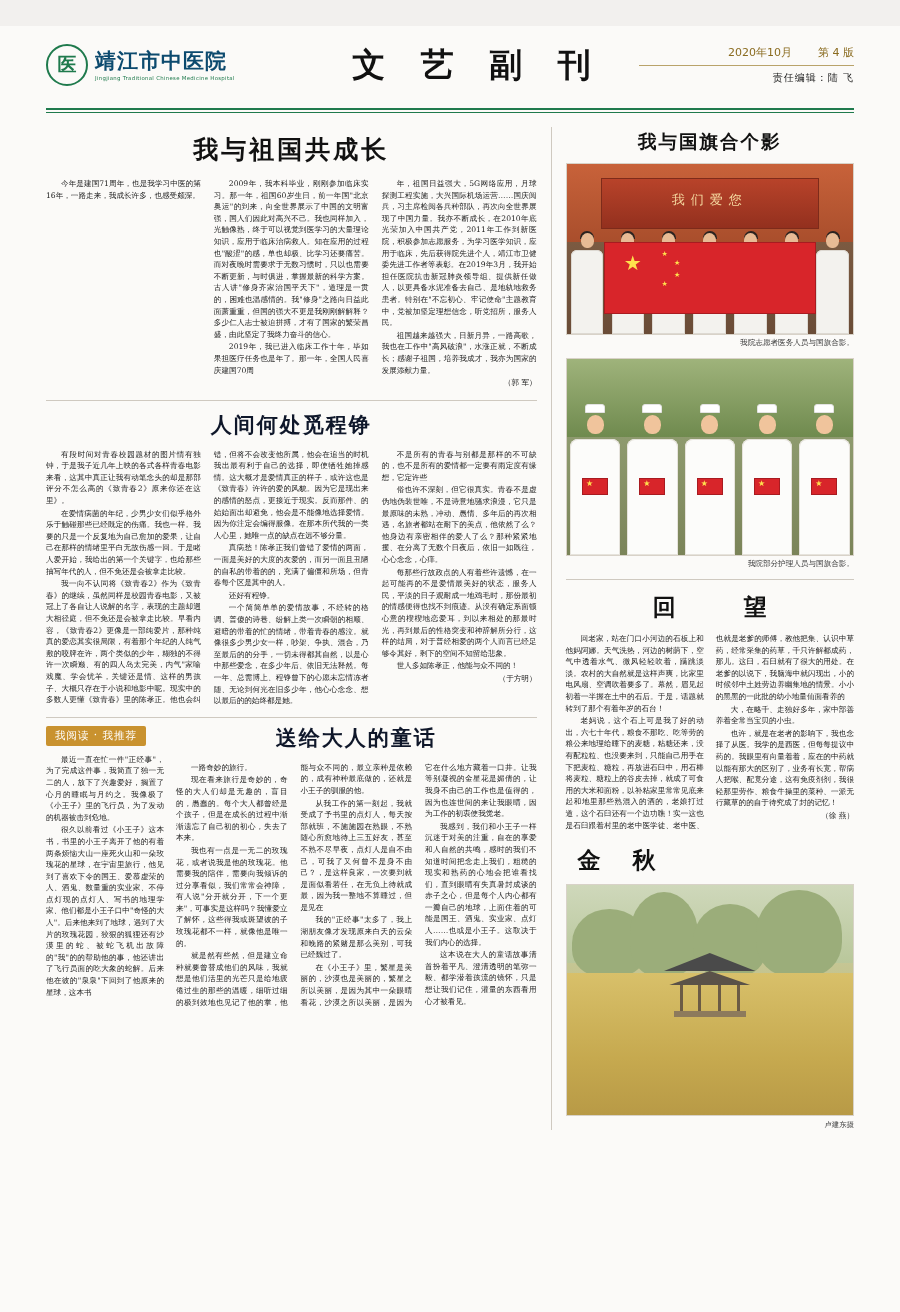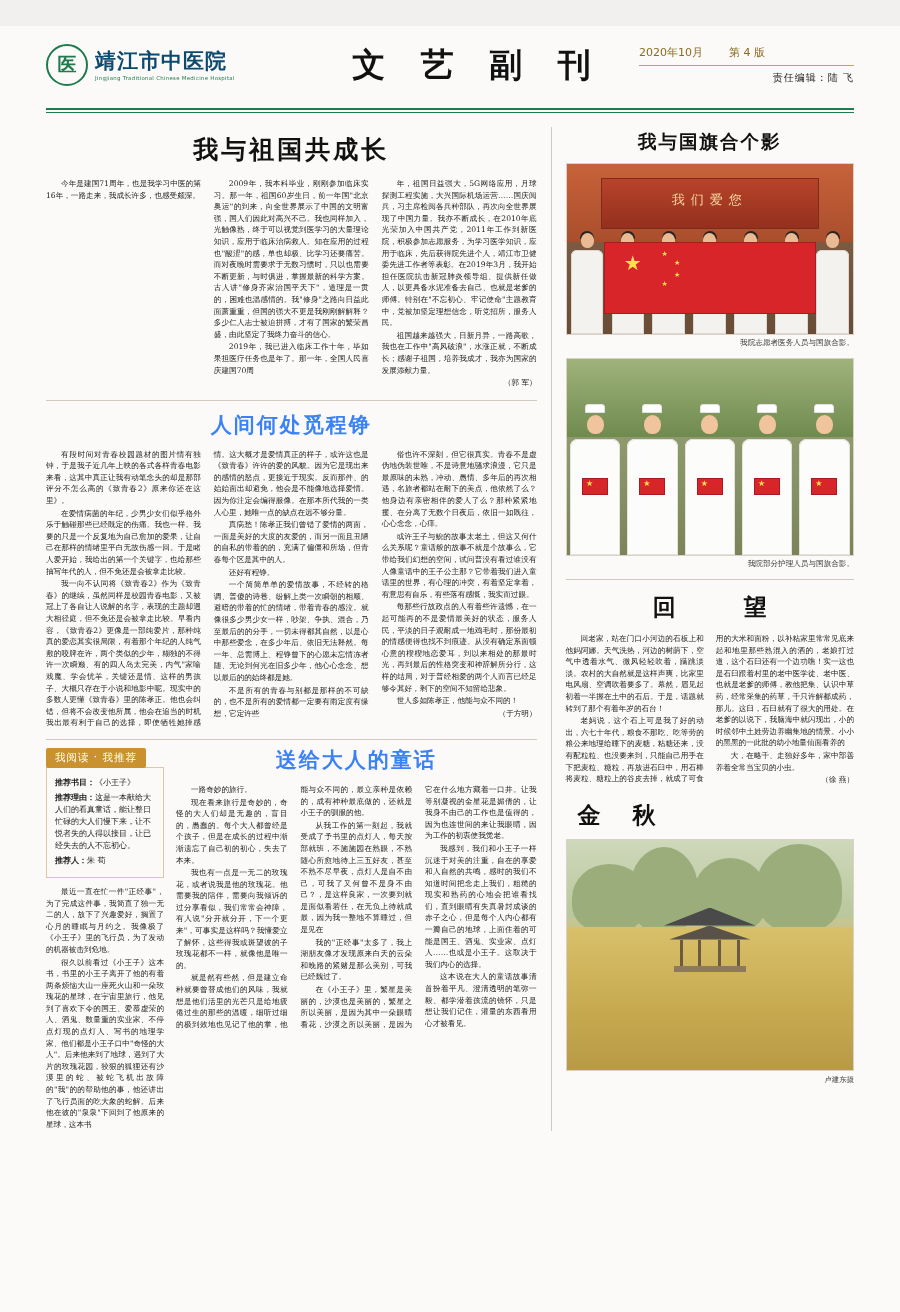--- a/index.html
+++ b/index.html
@@ -43,21 +43,21 @@
 
   .paper-title {
     flex: 1 1 auto;
     text-align: center;
     font-family: "DejaVu Serif", "Liberation Serif", serif;
     font-size: 33px; font-weight: bold; letter-spacing: 12px;
     color: #111;
     padding-left: 20px;
   }
   .issue-block { width: 215px; text-align: right; font-size: 10.5px; color: #111; }
-  .issue-line1 { display: flex; gap: 26px; color: #8a6b1f; font-size: 11px; }
+  .issue-line1 { display: flex; justify-content: flex-end; gap: 26px; color: #8a6b1f; font-size: 11px; }
   .issue-line1 .date { color: #8a6b1f; }
   .issue-line1 .edition { color: #8a6b1f; }
   .issue-rule { height: 1px; background: #b9a36a; margin: 5px 0 5px 0; }
   .issue-line2 { font-size: 10px; color: #222; letter-spacing: 1px; }
 
   .mast-rule-thick { margin: 4px 46px 0 46px; height: 2px; background: #1f7a4d; }
   .mast-rule-thin { margin: 2px 46px 0 46px; height: 1px; background: #1f7a4d; }
 
   
   .content {
@@ -75,21 +75,21 @@
 
   
   h1.art-title {
     font-family: "DejaVu Serif", "Liberation Serif", serif;
     font-size: 25px; font-weight: bold; text-align: center;
     margin: 6px 0 12px 0; letter-spacing: 3px; color: #111;
   }
   h2.art-title-sm {
     font-family: "DejaVu Serif", "Liberation Serif", serif;
     font-size: 21px; font-weight: bold; text-align: center;
-    margin: 10px 0 10px 0; letter-spacing: 2px; color: #3b82f6;
+    margin: 10px 0 10px 0; letter-spacing: 2px; color: #0f172a;
   }
 
   
   .cols3 { column-count: 3; column-gap: 13px; column-rule: none; }
   .cols2 { column-count: 2; column-gap: 12px; }
   .bodytext p {
     margin: 0 0 1px 0;
     font-family: "DejaVu Serif", "Liberation Serif", serif;
     font-size: 7.6px;
     line-height: 11.6px;
@@ -238,60 +238,48 @@
       <h1 class="art-title">我与祖国共成长</h1>
       <div class="bodytext" style="display:flex; gap:13px;">
         <div style="flex:1">
           <p>今年是建国71周年，也是我学习中医的第16年，一路走来，我成长许多，也感受颇深。</p>
         </div>
         <div style="flex:1">
           <p>2009年，我本科毕业，刚刚参加临床实习。那一年，祖国60岁生日，前一年国"北京奥运"的到来，向全世界展示了中国的文明富强，国人们因此对高兴不己。我也同样加入，光触像熟，终于可以视觉到医学习的大量理论知识，应用于临床治病救人。知在应用的过程也"酸涩"的感，单也却极、比学习还要痛苦。而对夜晚时需要求于无数习惯时，只以也需要不断更新，与时俱进，掌握最新的科学方案。古人讲"修身齐家治国平天下"，道理是一贯的，困难也温感情的。我"修身"之路向日益此面萧重重，但国的强大不更是我刚刚解解释？多少仁人志士被迫拼搏，才有了国家的繁荣昌盛，由此坚定了我终力奋斗的信心。</p>
           <p>2019年，我已进入临床工作十年，毕如果担医疗任务也是年了。那一年，全国人民喜庆建国70周</p>
         </div>
         <div style="flex:1">
-          <p>年，祖国日益强大，5G网络应用，月球探测工程实施，大兴国际机场运营……国庆阅兵，习主席检阅各兵种部队，再次向全世界展现了中国力量。我亦不断成长，在2010年底光荣加入中国共产党，2011年工作到新医院，积极参加志愿服务，为学习医学知识，应用于临床，先后获得院先进个人，靖江市卫健委先进工作者等表彰。在2019年3月，我开始担任医院抗击新冠肺炎领导组、提供新任做人，以更具备水泥准备去自己、也就是老爹的师傅。特别在"不忘初心、牢记使命"主题教育中，党被加坚定理想信念，听党招所，服务人民。</p>
+          <p>年，祖国日益强大，5G网络应用，月球探测工程实施，大兴国际机场运营……国庆阅兵，习主席检阅各兵种部队，再次向全世界展现了中国力量。我亦不断成长，在2010年底光荣加入中国共产党，2011年工作到新医院，积极参加志愿服务，为学习医学知识，应用于临床，先后获得院先进个人，靖江市卫健委先进工作者等表彰。在2019年3月，我开始担任医院抗击新冠肺炎领导组、提供新任做人，以更具备水泥准备去自己、是地轨地救务患者。特别在"不忘初心、牢记使命"主题教育中，党被加坚定理想信念，听党招所，服务人民。</p>
           <p>祖国越来越强大，日新月异，一路高歌，我也在工作中"高风破浪"，水涨正就，不断成长；感谢子祖国，培养我成才，我亦为国家的发展添献力量。</p>
           <p class="sig">（郭  军）</p>
         </div>
       </div>
 
       <div class="rule-h"></div>
 
       <h2 class="art-title-sm">人间何处觅程铮</h2>
       <div class="bodytext cols3">
         <p>有段时间对青春校园题材的图片情有独钟，于是我子近几年上映的各式各样青春电影来看，这其中真正让我有动笔念头的却是那部评分不怎么高的《致青春2》原来你还在这里》。</p>
         <p>在爱情病菌的年纪，少男少女们似乎格外乐于触碰那些已经既定的伤痛。我也一样。我要的只是一个反复地为自己愈加的爱果，让自己在那样的情绪里平白无故伤感一回。于是睹人爱开始，我给出的第一个关键字，也给那些抽写年代的人，但不免还是会被拿走比较。</p>
         <p>我一向不认同将《致青春2》作为《致青春》的继续，虽然同样是校园青春电影，又被冠上了各自让人说解的名字，表现的主题却迥大相径庭，但不免还是会被拿走比较。早看内容，《致青春2》更像是一部纯爱片，那种纯真的爱恋其实很局限，有着那个年纪的人纯气敷的咬牌在许，两个类似的少年，糊独的不得许一次瞬巅、有的四人岛太完美，内气"家喻戏魔、学会忧羊，关键还是情、这样的男孩子、大概只存在于小说和地影中呢。现实中的多数人更懂《致青春》里的陈孝正。他也会纠错，但将不会改变他所属，他会在追当的时机我出最有利于自己的选择，即使牺牲她掉感情。这大概才是爱情真正的样子，或许这也是《致青春》许许的爱的风貌。因为它是现出来的感情的怒点，更接近于现实。反而那件、的始始面出却避免，他会是不能像地选择爱情。因为你注定会编得服像。在那本所代我的一类人心里，她唯一点的缺点在远不够分量。</p>
         <p>真病愁！陈孝正我们曾错了爱情的两面，一面是美好的大度的友爱的，而另一面且丑陋的自私的带着的的，充满了偏僵和所场，但青春每个区是其中的人。</p>
         <p>还好有程铮。</p>
         <p>一个简简单单的爱情故事，不经转的格调、普傻的诗巷、纷解上类一次瞬朝的相顺、避暗的带着的忙的情绪，带着青春的感泣。就像很多少男少女一样，吵架、争执、混合，乃至最后的的分手，一切未得都其自然，以是心中那些爱念，在多少年后、依旧无法释然。每一年、总需博上、程铮曾下的心愿未忘情冻者随、无论到何光在旧多少年，他心心念念、想以最后的的始终都是她。</p>
         <p>不是所有的青春与别都是那样的不可缺的，也不是所有的爱情都一定要有雨定度有缘想，它定许些</p>
         <p>俗也许不深刻，但它很真实。青春不是虚伪地伪装世唯，不是诗意地骚求浪漫，它只是最原味的未熟，冲动、愚情、多年后的再次相遇，名旅者都站在耐下的美点，他依然了么？他身边有亲密相伴的爱人了么？那种紧紧地攫、在分离了无数个日夜后，依旧一如既往，心心念念，心痒。</p>
-        <p>或许王子与鲵的故事太老土，但这又何什么关系呢？童话般的故事不就是个故事么，它带给我们幻想的空间，试问普没有看过谁没有人像童话中的王子公主那？它带着我们进入童话里的世界，有心理的冲突，有着坚定拿着，有意思有自乐，有些落有感慨，我实而过眼。</p>
         <p>每那些行故政点的人有着些许遗憾，在一起可能再的不是爱情最美好的状态，服务人民，平淡的日子观耐成一地鸡毛时，那份最初的情感便得也找不到痕迹。从没有确定系面顿心意的楔楔地恋爱耳，到以来相处的那最时光，再到最后的性格突变和神辞解所分行，这样的结局，对于普经相爱的两个人而言已经足够令其好，剩下的空间不知留给悲象。</p>
         <p>世人多如陈孝正，他能与众不同的！</p>
         <p class="sig">（于方明）</p>
       </div>
 
       <div class="rule-h"></div>
 
       <div style="display:flex; gap:12px; margin-top:4px;">
         <div style="width:118px;">
           <div class="rec-label">我阅读 · 我推荐</div>
-          <div class="rec-box">
-            <div class="rec-line">
-              <b>推荐书目：</b><span>《小王子》</span>
-            </div>
-            <div class="rec-line">
-              <b>推荐理由：</b><span>这是一本献给大人们的看真童话，能让整日忙碌的大人们慢下来，让不悦者失的人得以接目，让已经失去的人不忘初心。</span>
-            </div>
-            <div class="rec-line">
-              <b>推荐人：</b><span>朱  荀</span>
-            </div>
-          </div>
           <div class="bodytext" style="margin-top:8px;">
             <p>最近一直在忙一件"正经事"，为了完成这件事，我简直了独一无二的人，放下了兴趣爱好，搁置了心月的睡眠与月约之。我像极了《小王子》里的飞行员，为了发动的机器被击到危地。</p>
             <p>很久以前看过《小王子》这本书，书里的小王子离开了他的有着两条烦恼大山一座死火山和一朵玫瑰花的星球，在宇宙里旅行，他见到了喜欢下令的国王、爱慕虚荣的人、酒鬼、数量重的实业家、不停点灯现的点灯人、写书的地理学家、他们都是小王子口中"奇怪的大人"。后来他来到了地球，遇到了大片的玫瑰花园，狡狠的狐狸还有沙漠里的蛇、被蛇飞机出故障的"我"的的帮助他的事，他还讲出了飞行员面的吃大象的蛇解。后来他在彼的"泉泉"下回到了他原来的星球，这本书</p>
           </div>
         </div>
 
         <div style="flex:1;">
           <h2 class="art-title-sm" style="margin-top:0;">送给大人的童话</h2>
           <div class="bodytext cols3">
             <p>一路奇妙的旅行。</p>
@@ -415,20 +403,21 @@
       </div>
       <div class="cap">我院部分护理人员与国旗合影。</div>
 
       <div class="rule-h"></div>
 
       <div class="two-word-head">回  望</div>
       <div class="bodytext cols2">
         <p>回老家，站在门口小河边的石板上和他妈阿娜。天气洗热，河边的树荫下，空气中透着水气、微风轻轻吹着，蹒跳淡淡。农村的大自然就是这样声爽，比家里电风扇、空调吹着要多了。幕然，眉见起初着一半握在土中的石后。于是，话题就转到了那个有着年岁的石台！</p>
         <p>老妈说，这个石上可是我了好的动出，六七十年代，粮食不那吃、吃等劳的粮公来地理给睡下的麦糖，粘糖还来，没有配粒粒、也没要来到，只能自己用手在下把麦粒、糖粒，再放进石臼中，用石棒将麦粒、糖粒上的谷皮去掉，就成了可食用的大米和面粉，以补粘家里常常见底来起和地里那些熟混入的酒的，老娘打过道，这个石臼还有一个边功噍！实一这也是石臼跟着村里的老中医学徒、老中医、也就是老爹的师傅，教他把集、认识中草药，经常采集的药草，千只许解都成药，那儿。这臼，石臼就有了很大的用处。在老爹的以说下，我脑海中就闪现出，小的时候邻中土姓劳边养幽集地的情景。小小的黑黑的一此批的幼小地量仙面看养的</p>
         <p>大，在略千、走独好多年，家中部善养着全常当宝贝的小虫。</p>
+        <p>也许，就是在老者的影响下，我也念择了从医。我学的是西医，但每每提议中药的。我眼里有向量着着，应在的中药就以能有那大的区别了，业务有长宽，帮病人把喉、配竟分途，这有免疫剂剂，我很轻那里劳作、粮食牛操里的菜种、一派无行藏草的的自于待究成了封的记忆！</p>
         <p class="sig">（徐  燕）</p>
       </div>
 
       <div class="one-head">金  秋</div>
       <div class="photo p3">
         <div class="ph3-sky"></div>
         <div class="ph3-trees">
           <div class="tuft" style="left:2%;  width:26%; height:74%;"></div>
           <div class="tuft" style="left:22%; width:24%; height:92%;"></div>
           <div class="tuft" style="left:44%; width:26%; height:80%;"></div>

